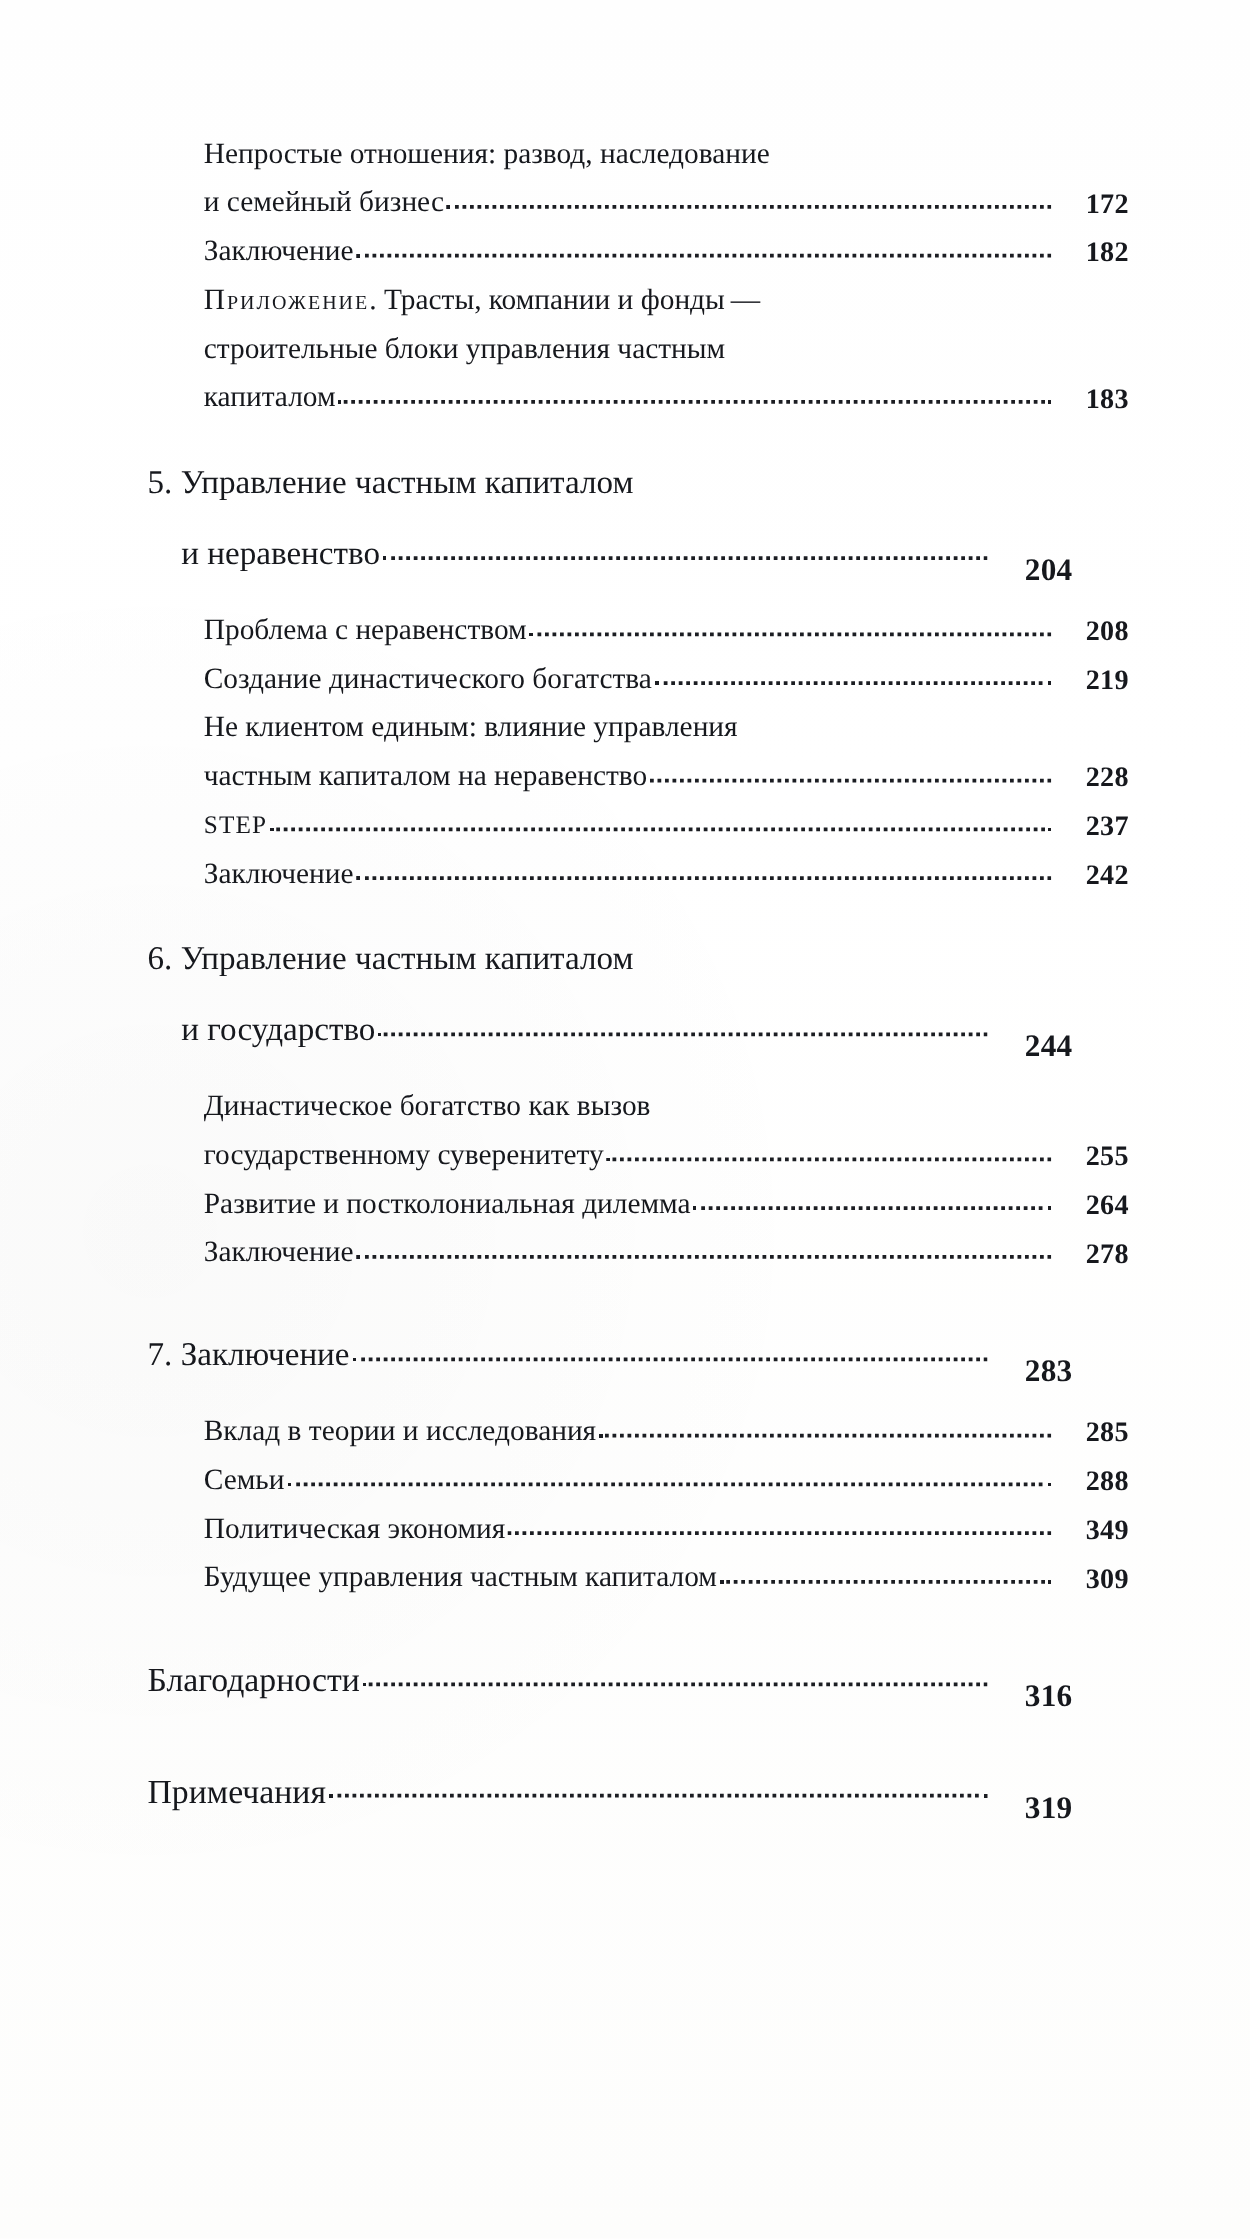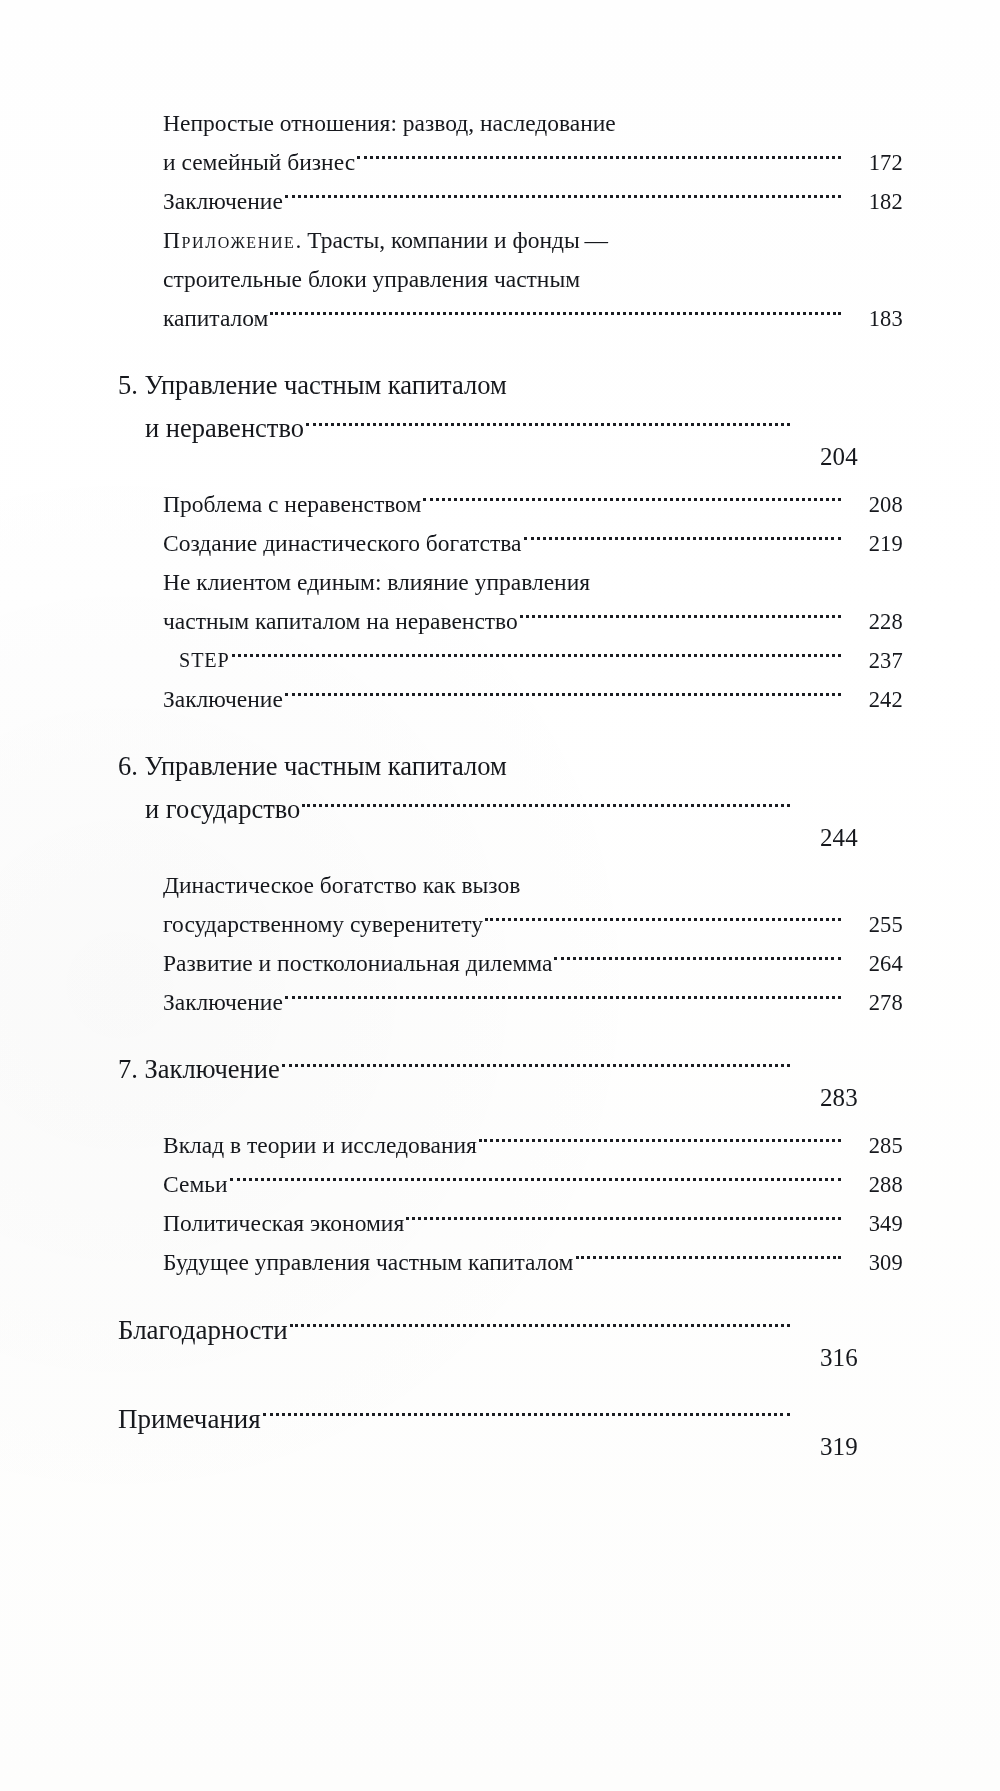--- a/index.html
+++ b/index.html
@@ -29,21 +29,21 @@
   .toc {
     position: absolute;
     left: 118px;
     top: 104px;
     width: 740px;
   }
 
   
   .entry {
     display: flex;
-    align-items: flex-start;
+    align-items: center;
     width: 100%;
   }
 
   .etext {
     white-space: pre;
     flex: 0 0 auto;
   }
 
   .leader {
     flex: 1 1 auto;
@@ -62,20 +62,21 @@
     height: 0;
     border-bottom: 3.1px dotted #1b1d22;
   }
 
   .pnum {
     flex: 0 0 auto;
     text-align: right;
     min-width: 52px;
     margin-left: 8px;
     letter-spacing: 0.2px;
+    font-weight: bold;
   }
 
   
   .lvl-chapter {
     font-size: 26.5px;
     line-height: 43px;
     margin-left: 0;
   }
   .lvl-chapter .pnum { font-size: 25px; }
 
@@ -98,21 +99,20 @@
   }
   .lvl-part .pnum { font-size: 25px; }
 
   .smallcaps {
     font-variant: small-caps;
     letter-spacing: 1.6px;
   }
   .acronym {
     font-size: 0.86em;
     letter-spacing: 0.9px;
-    margin-left: 16px;
   }
 
   .gap-lg { height: 26px; }
   .gap-md { height: 17px; }
   .gap-sm { height: 7px; }
 
   .pnum-wide { min-width: 58px; margin-top: 28px; }
 </style>
 </head>
 <body>

